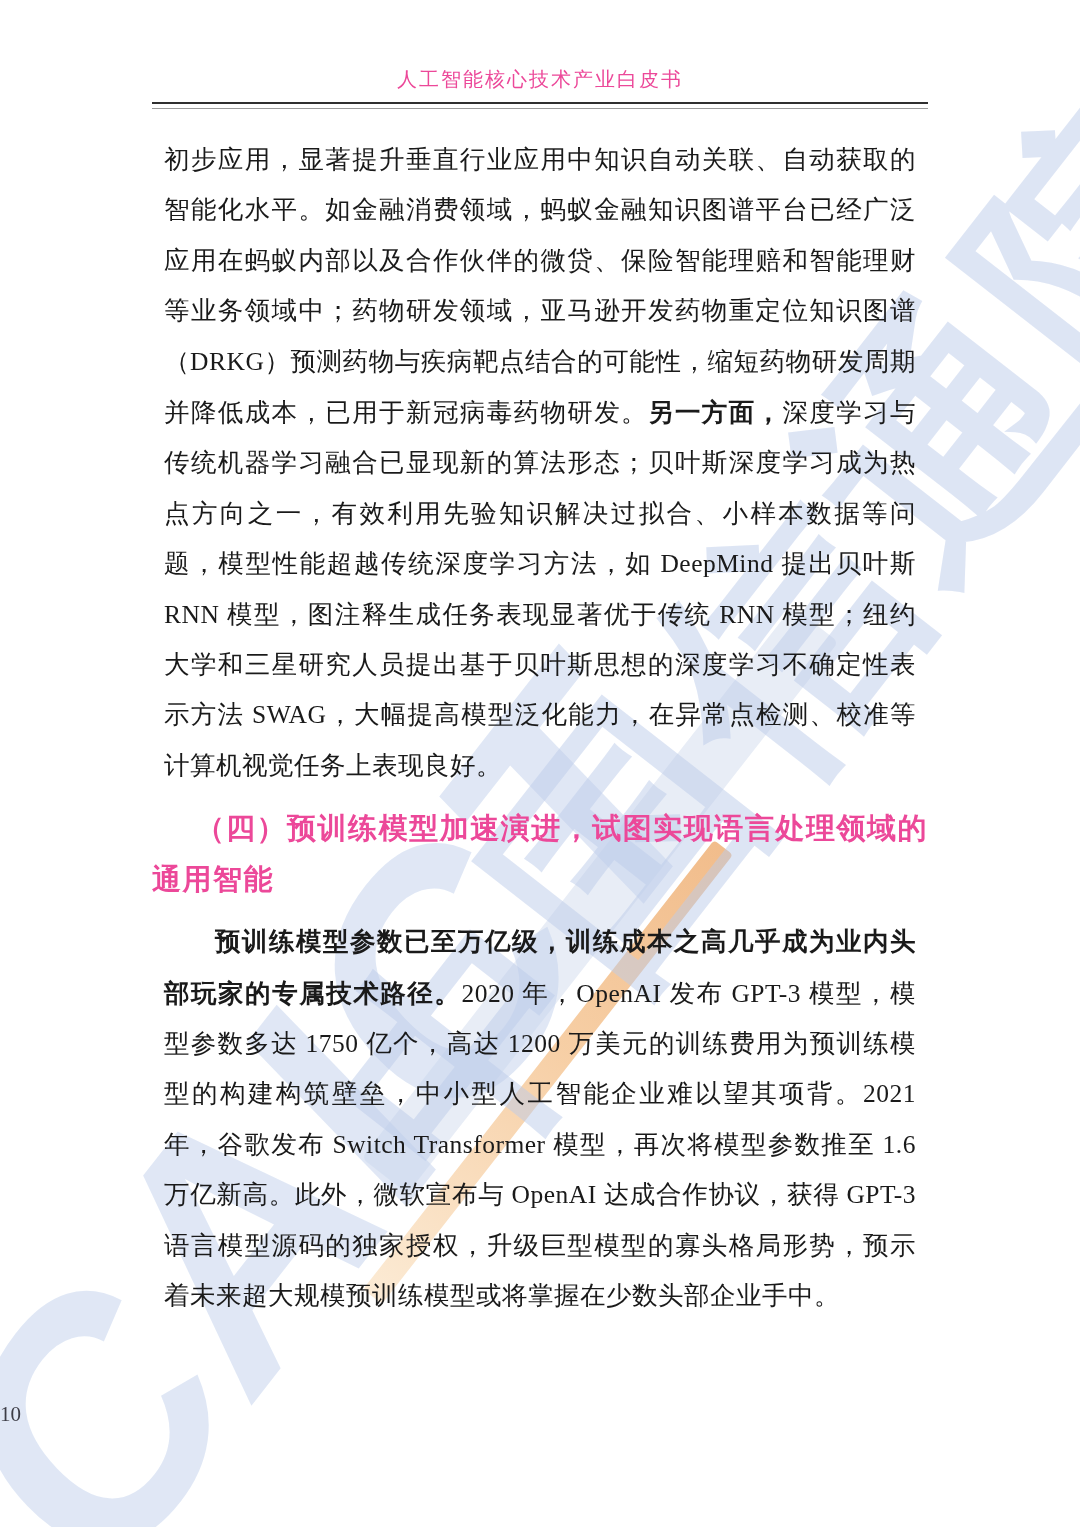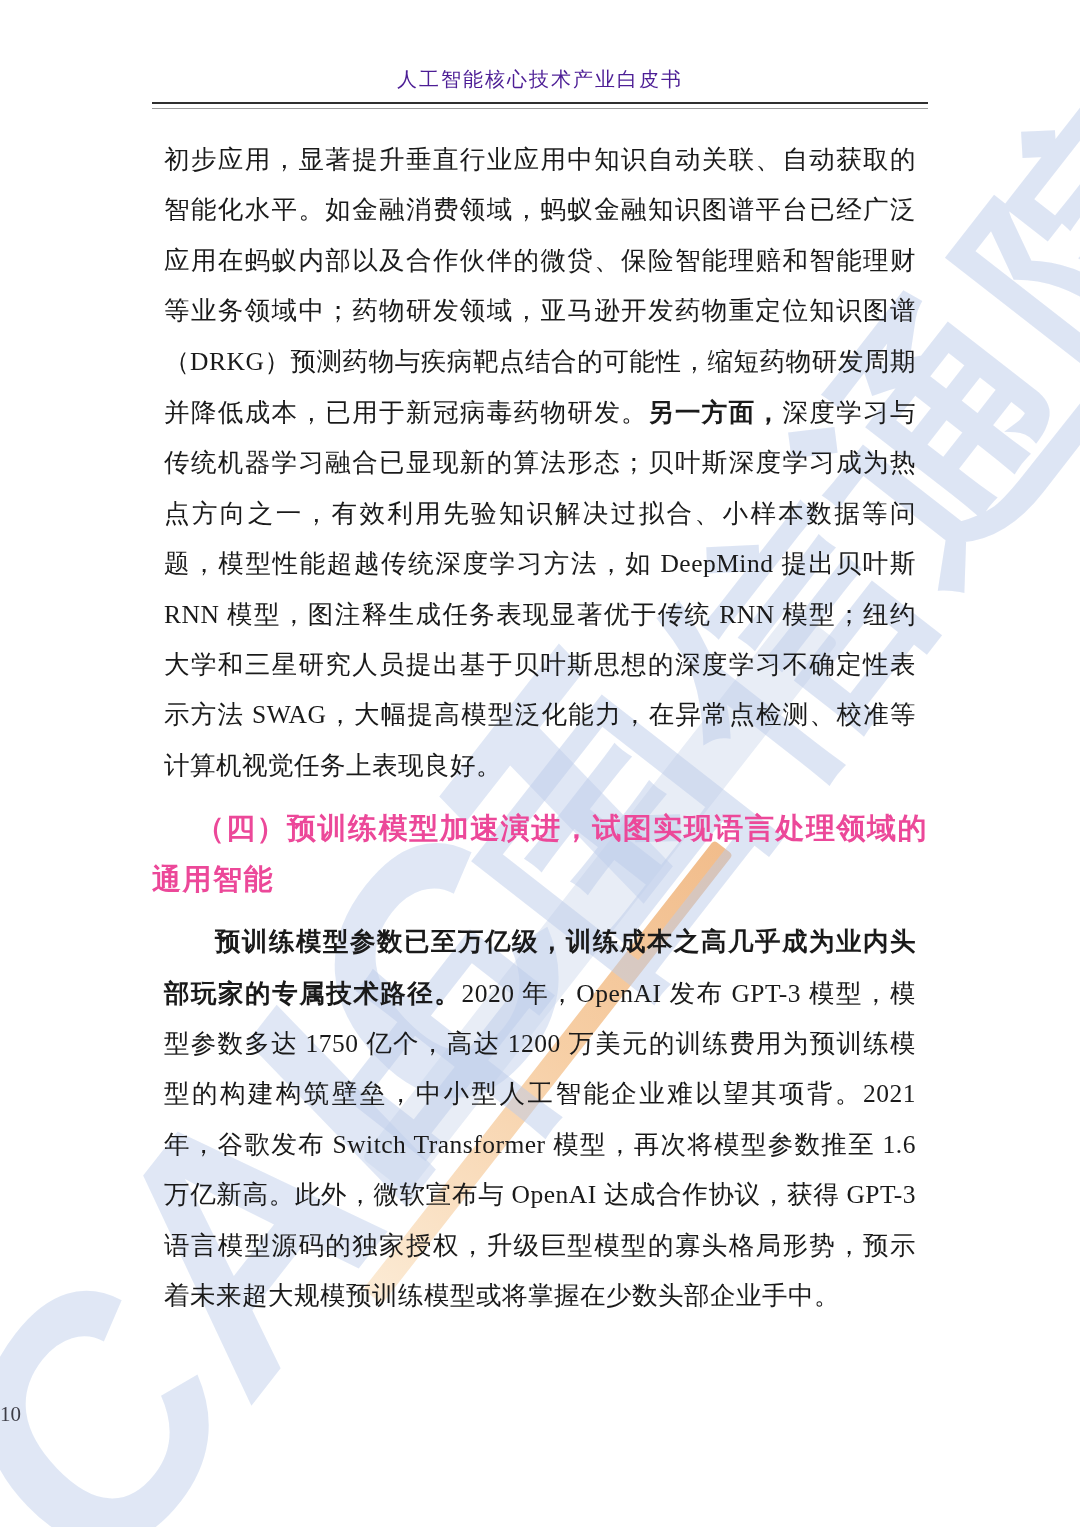--- a/index.html
+++ b/index.html
@@ -69,21 +69,21 @@
     position: relative;
     z-index: 1;
     padding-top: 66px;
     width: 776px;
     margin: 0 auto;
   }
   .header-title {
     text-align: center;
     font-size: 20px;
     letter-spacing: 2px;
-    color: #4c1d95;
+    color: #ec4899;
   }
   .header-rule {
     margin-top: 9px;
     height: 4px;
     border-top: 2px solid #2f2f2f;
     border-bottom: 1px solid #9a9a9a;
   }
 
   
   .content {

